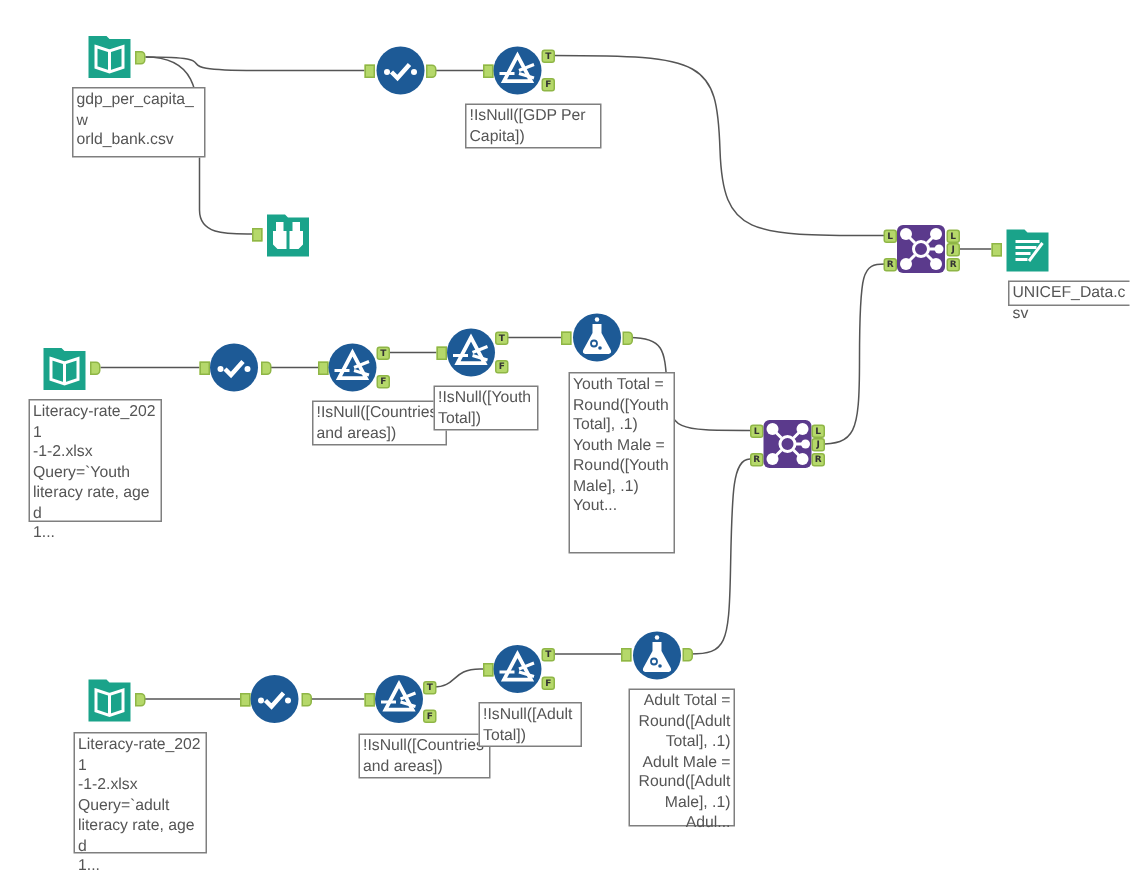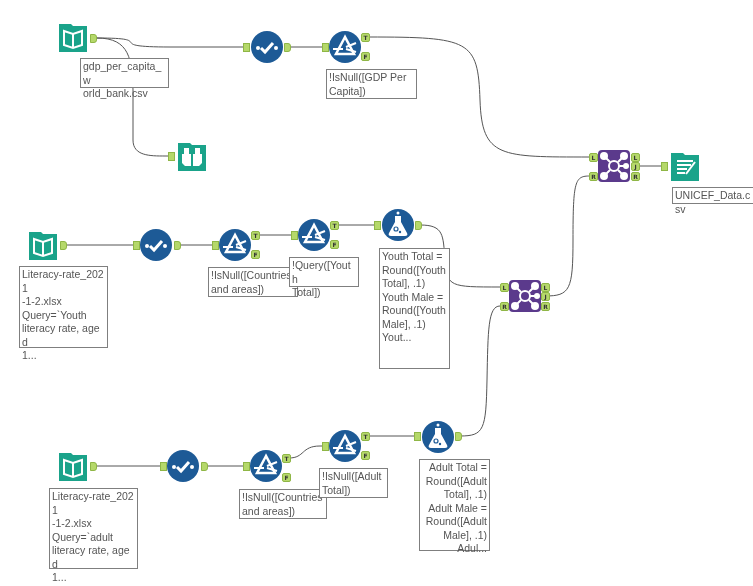--- a/index.html
+++ b/index.html
@@ -52,21 +52,21 @@
   </svg>
 
   <div class="tool" style="left:56px;top:21px;">
     <svg viewBox="0 0 34 34">
       <path d="M3,3 h12 l2,2 h14 v26 h-28z" fill="#1aa38a"></path>
       <path d="M8,10 l9,3 l9,-3 v14 l-9,3 l-9,-3z" fill="none" stroke="#fff" stroke-width="2"></path>
       <path d="M17,13 v14" stroke="#fff" stroke-width="2"></path>
     </svg>
   </div>
   <div class="anchor" style="left:90px;top:34px;"></div>
-  <div class="anno" style="left:48px;top:58px;width:89px;height:30px;margin-left:32px;">gdp_per_capita_w
+  <div class="anno" style="left:48px;top:58px;width:89px;height:47px;">gdp_per_capita_w
 orld_bank.csv</div>
 
   <div class="anchor in" style="left:243px;top:43px;"></div>
   <div class="tool" style="left:250px;top:30px;">
     <svg viewBox="0 0 34 34">
       <circle cx="17" cy="17" r="16" fill="#1d5a96"></circle>
       <circle cx="8" cy="18" r="2" fill="#fff"></circle>
       <path d="M11,18 l4,4 l8,-9" stroke="#fff" stroke-width="3" fill="none"></path>
       <circle cx="26" cy="18" r="2" fill="#fff"></circle>
     </svg>
@@ -76,21 +76,21 @@
   <div class="anchor in" style="left:322px;top:43px;"></div>
   <div class="tool" style="left:328px;top:30px;">
     <svg viewBox="0 0 34 34">
       <circle cx="17" cy="17" r="16" fill="#1d5a96"></circle>
       <path d="M17,7 l-9,17 h18z" fill="none" stroke="#fff" stroke-width="2.5"></path>
       <path d="M5,19 h10 M18,17 l10,-4 M18,19 l10,3" stroke="#fff" stroke-width="2"></path>
     </svg>
   </div>
   <div class="anchor lbl" style="left:361px;top:33px;">T</div>
   <div class="anchor lbl" style="left:361px;top:52px;">F</div>
-  <div class="anno" style="left:310px;top:69px;width:91px;height:30px;margin-left:16px;">!IsNull([GDP Per
+  <div class="anno" style="left:310px;top:69px;width:91px;height:30px;">!IsNull([GDP Per
 Capita])</div>
 
   <div class="anchor in" style="left:168px;top:152px;"></div>
   <div class="tool" style="left:175px;top:140px;">
     <svg viewBox="0 0 34 34">
       <path d="M3,3 h12 l2,2 h14 v26 h-28z" fill="#1aa38a"></path>
       <rect x="9" y="8" width="5" height="6" fill="#fff"></rect>
       <rect x="20" y="8" width="5" height="6" fill="#fff"></rect>
       <path d="M7,14 h9 v12 h-6 l-3,-3z M18,14 h9 v9 l-3,3 h-6z" fill="#fff"></path>
     </svg>
@@ -165,21 +165,21 @@
   <div class="anchor in" style="left:291px;top:231px;"></div>
   <div class="tool" style="left:297px;top:218px;">
     <svg viewBox="0 0 34 34">
       <circle cx="17" cy="17" r="16" fill="#1d5a96"></circle>
       <path d="M17,7 l-9,17 h18z" fill="none" stroke="#fff" stroke-width="2.5"></path>
       <path d="M5,19 h10 M18,17 l10,-4 M18,19 l10,3" stroke="#fff" stroke-width="2"></path>
     </svg>
   </div>
   <div class="anchor lbl" style="left:330px;top:221px;">T</div>
   <div class="anchor lbl" style="left:330px;top:240px;">F</div>
-  <div class="anno" style="left:289px;top:257px;width:70px;height:30px;">!Query([Youth
+  <div class="anno" style="left:289px;top:257px;width:70px;height:30px;">!IsNull([Youth
 Total])</div>
 
   <div class="anchor in" style="left:374px;top:221px;"></div>
   <div class="tool" style="left:381px;top:208px;">
     <svg viewBox="0 0 34 34">
       <circle cx="17" cy="17" r="16" fill="#1d5a96"></circle>
       <circle cx="17" cy="5" r="1.5" fill="#fff"></circle>
       <path d="M14,8 h6 v6 l6,11 c1,2 0,3 -2,3 h-14 c-2,0 -3,-1 -2,-3 l6,-11z" fill="#fff"></path>
       <circle cx="15" cy="21" r="2" fill="none" stroke="#1d5a96" stroke-width="1.2"></circle>
       <circle cx="19" cy="24" r="1.2" fill="#1d5a96"></circle>

